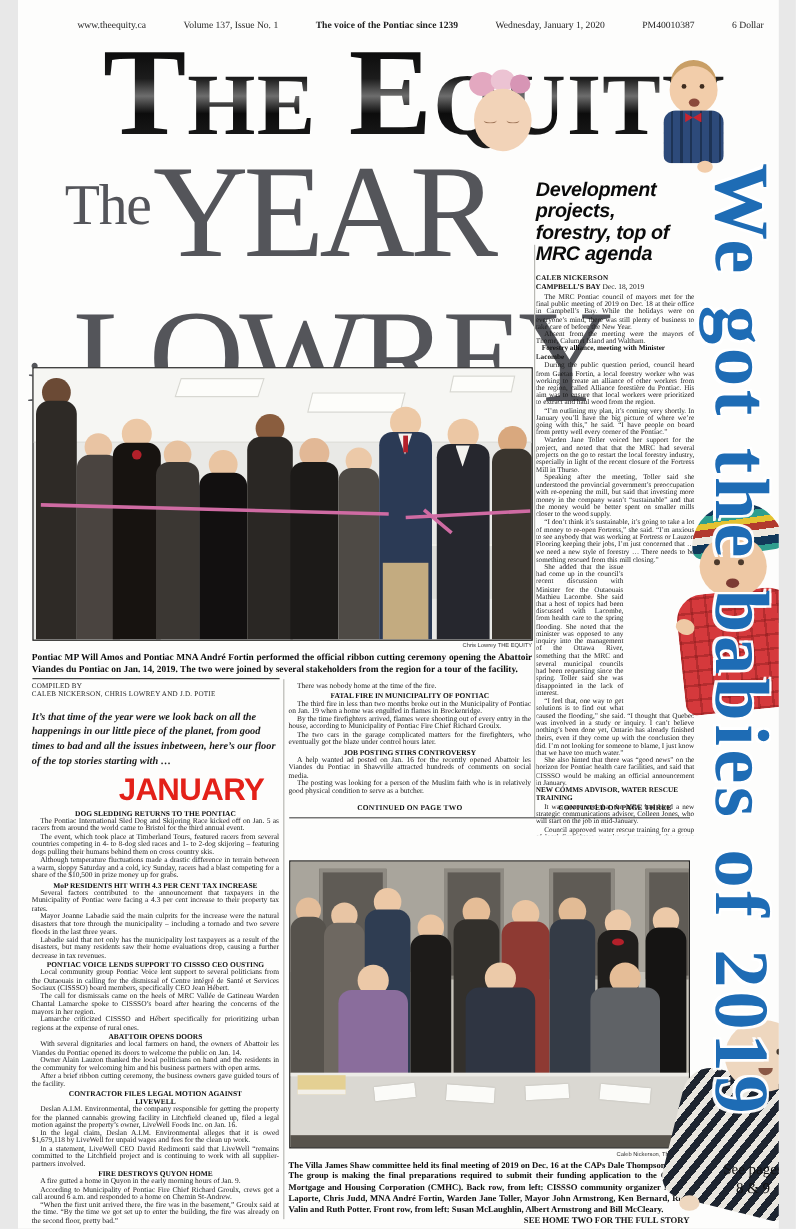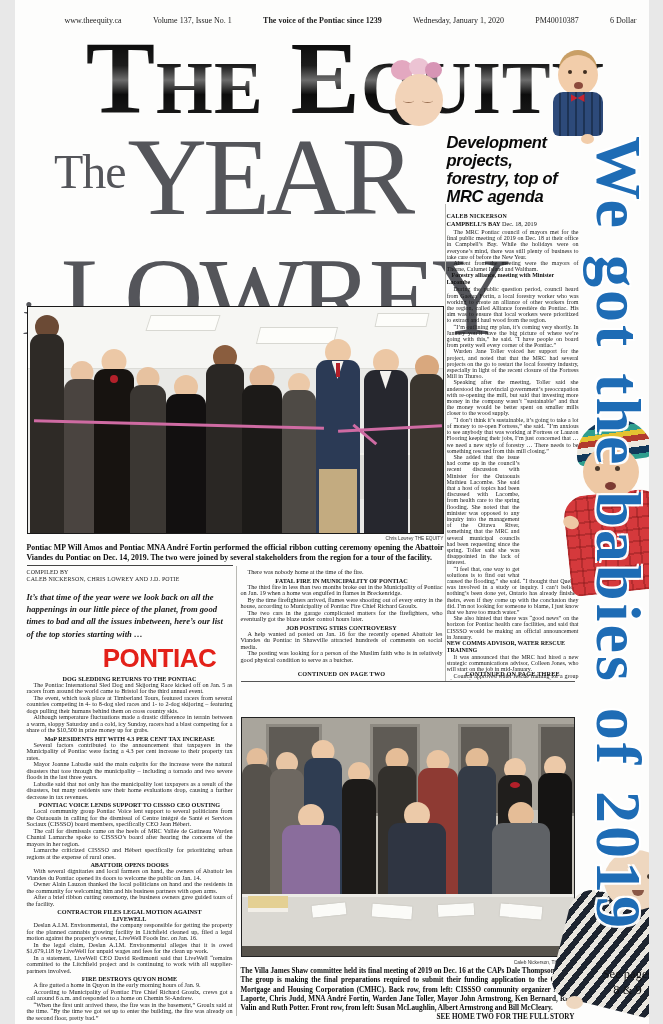--- a/index.html
+++ b/index.html
@@ -62,21 +62,21 @@
   .bp{font-size:6.2px;line-height:6.5px;text-align:justify;text-indent:7px;color:#191919;}
   .sec-title{font-size:6.2px;line-height:7px;font-weight:bold;text-align:center;margin-top:1px;color:#111;}
   .leadin{font-size:6.2px;line-height:6.5px;text-align:justify;text-indent:7px;color:#191919;}
   .continued{font-size:6.2px;font-weight:bold;text-align:center;letter-spacing:.2px;margin-top:7px;color:#111;}
 
   .midcol{position:absolute;top:569px;left:226px;width:202px;}
 
   
   .mrc{position:absolute;top:133px;left:432px;width:132px;}
   .mrc-headline{font-family:"Liberation Sans",sans-serif;font-weight:bold;font-style:italic;
-                font-size:16.5px;line-height:18px;color:#0a0a0a;letter-spacing:-0.3px;}
+                font-size:16.5px;line-height:18px;color:#0a0a0a;letter-spacing:-0.3px;margin-top:16px;}
   .mrc-byline{margin-top:8px;font-size:5.9px;font-weight:bold;letter-spacing:.2px;}
   .mrc-dateline{font-size:6.2px;margin-top:1px;}
   .mrc-dateline .place{font-weight:bold;}
   .mrc-body{margin-top:2px;max-height:451px;overflow:hidden;}
   .mrc-body .bp{font-size:6px;line-height:6.2px;}
   .mrc-sub{font-size:6px;line-height:7px;font-weight:bold;text-indent:5px;color:#111;}
   .mrc-sub.caps{text-transform:uppercase;text-indent:0;}
   .mrc-float{float:right;width:56px;height:118px;margin-left:3px;}
   .continued-three{position:absolute;top:663px;left:432px;width:132px;}
 
@@ -206,32 +206,32 @@
       </span>
     <span class="prs" style="--x:336px;--w:44px;--h:184px;--c:#26272e;--s:#ecc7a4;--hw:26px;">
         <span class="shirt"></span>
       </span>
     <span class="prs" style="--x:382px;--w:34px;--h:178px;--c:#3a352e;--s:#d9a87e;--hw:24px;"></span>
     <div class="ribbon" style="left:6px;top:116px;width:290px;transform:rotate(1.5deg);"></div>
     <div class="ribbon" style="left:310px;top:120px;width:104px;transform:rotate(-3deg);"></div>
     <div class="ribbon" style="left:322px;top:126px;width:30px;transform:rotate(40deg);"></div>
   </div>
   <div class="lp-credit">Chris Lowrey THE EQUITY</div>
-  <div class="lead-caption">Pontiac MP Will Amos and Pontiac MNA André Fortin performed the official ribbon cutting ceremony opening the Abattoir Viandes du Pontiac on Dec. 14, 2019. The two were joined by several stakeholders from the region for a tour of the facility.</div>
+  <div class="lead-caption">Pontiac MP Will Amos and Pontiac MNA André Fortin performed the official ribbon cutting ceremony opening the Abattoir Viandes du Pontiac on Jan. 14, 2019. The two were joined by several stakeholders from the region for a tour of the facility.</div>
 
   <div class="rule-v v1"></div>
   <div class="rule-v v2"></div>
   <div class="rule-h vjs-toprule"></div>
 
   <div class="leftcol">
     <div class="compiled-rule"></div>
     <div class="compiled">COMPILED BY</div>
     <div class="compiled">CALEB NICKERSON, CHRIS LOWREY AND J.D. POTIE</div>
-    <div class="intro">It’s that time of the year were we look back on all the happenings in our little piece of the planet, from good times to bad and all the issues inbetween, here’s our list of the top stories starting with …</div>
-    <div class="january" style="color:#e32119;">PONTIAC</div>
+    <div class="intro">It’s that time of the year were we look back on all the happenings in our little piece of the planet, from good times to bad and all the issues inbetween, here’s our floor of the top stories starting with …</div>
+    <div class="january" style="color:#e32119;">JANUARY</div>
 
     <div class="sec-title">DOG SLEDDING RETURNS TO THE PONTIAC</div>
     <p class="bp">The Pontiac International Sled Dog and Skijoring Race kicked off on Jan. 5 as racers from around the world came to Bristol for the third annual event.</p>
     <p class="bp">The event, which took place at Timberland Tours, featured racers from several countries competing in 4- to 8-dog sled races and 1- to 2-dog skijoring – featuring dogs pulling their humans behind them on cross country skis.</p>
     <p class="bp">Although temperature fluctuations made a drastic difference in terrain between a warm, sloppy Saturday and a cold, icy Sunday, racers had a blast competing for a share of the $10,500 in prize money up for grabs.</p>
 
     <div class="sec-title">MoP RESIDENTS HIT WITH 4.3 PER CENT TAX INCREASE</div>
     <p class="bp">Several factors contributed to the announcement that taxpayers in the Municipality of Pontiac were facing a 4.3 per cent increase to their property tax rates.</p>
     <p class="bp">Mayor Joanne Labadie said the main culprits for the increase were the natural disasters that tore through the municipality – including a tornado and two severe floods in the last three years.</p>
     <p class="bp">Labadie said that not only has the municipality lost taxpayers as a result of the disasters, but many residents saw their home evaluations drop, causing a further decrease in tax revenues.</p>

